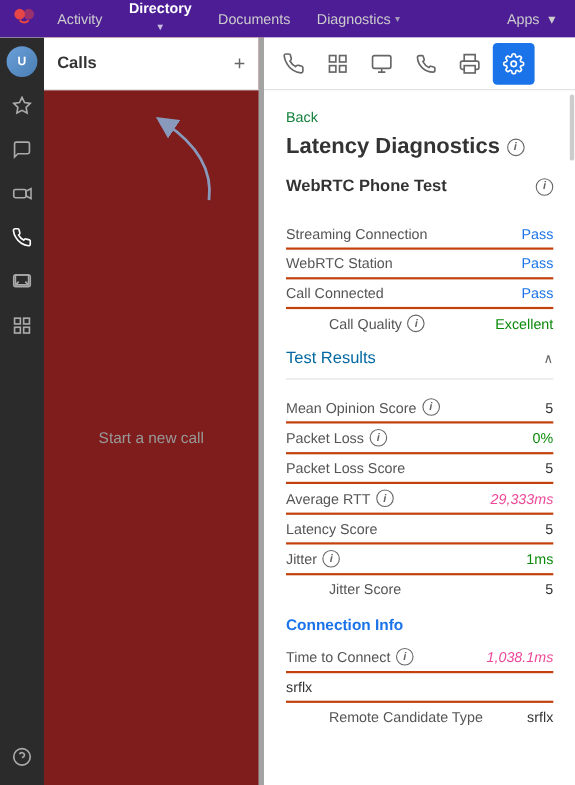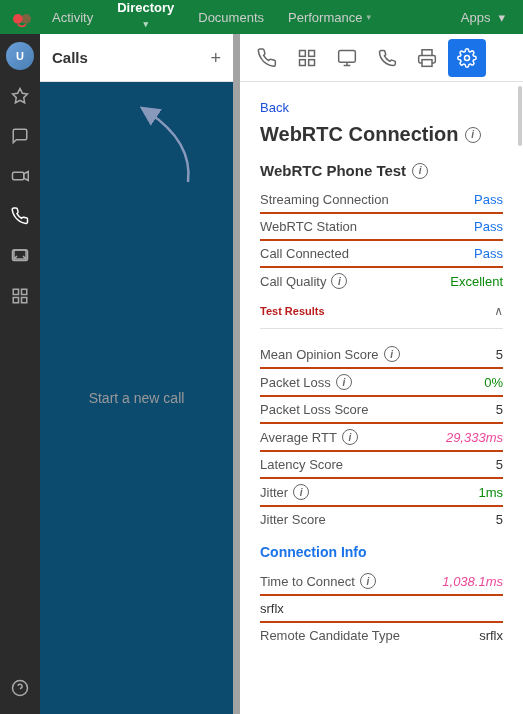--- a/index.html
+++ b/index.html
@@ -1,23 +1,23 @@
 <!DOCTYPE html>
 <html><head>
   <meta charset="utf-8">
   <style>
     * { margin: 0; padding: 0; box-sizing: border-box; }
     body { font-family: -apple-system, BlinkMacSystemFont, 'Segoe UI', sans-serif; width: 523px; height: 714px; overflow: hidden; background: #fff; display: flex; flex-direction: column; }
 
     
     .top-nav {
-      background: #15803d;
+      background: #4c1d95;
       height: 34px;
       display: flex;
-      align-items: flex-end;
+      align-items: center;
       padding: 0 8px;
       flex-shrink: 0;
     }
     .top-nav-logo {
       width: 28px;
       display: flex;
       align-items: center;
       justify-content: center;
       margin-right: 4px;
     }
@@ -108,22 +108,22 @@
       align-items: center;
       justify-content: center;
       color: #aaa;
       font-size: 16px;
       cursor: pointer;
     }
 
     
     .calls-panel {
       width: 200px;
-      background: #0c4a6e;
-      border-right: 7px solid #a3a3a3;
+      background: #7f1d1d;
+      border-right: 5px solid #a3a3a3;
       display: flex;
       flex-direction: column;
       flex-shrink: 0;
     }
     .calls-header {
       display: flex;
       align-items: center;
       justify-content: space-between;
       padding: 0 12px;
       height: 48px;
@@ -190,21 +190,21 @@
     .diag-tool-icon.active {
       background: #1a73e8;
       color: #fff;
     }
     .diag-content {
       flex: 1;
       overflow-y: auto;
       padding: 16px 20px;
     }
     .diag-back {
-      color: #1d4ed8;
+      color: #15803d;
       font-size: 13px;
       cursor: pointer;
       margin-bottom: 8px;
       display: inline-block;
     }
     .diag-title {
       font-size: 20px;
       font-weight: 600;
       color: #333;
       margin-bottom: 16px;
@@ -224,54 +224,55 @@
       color: #666;
       font-style: italic;
       font-weight: bold;
       cursor: pointer;
       flex-shrink: 0;
     }
     .section-title {
       font-size: 15px;
       font-weight: 600;
       color: #333;
-      margin-bottom: 8px;
+      margin-bottom: 22px;
       display: flex;
       align-items: center;
       gap: 6px;
+      justify-content: space-between;
     }
     .diag-row {
       display: flex;
       justify-content: space-between;
       align-items: center;
       padding: 5px 0;
       border-bottom: 2px solid #c2410c;
       font-size: 13px;
     }
-    .diag-row:last-child { border-bottom: none; }
+    .diag-row:last-child { border-bottom: none; margin-left: 39px; }
     .diag-row-label { color: #555; display: flex; align-items: center; gap: 5px; }
     .diag-row-value { color: #333; font-weight: 500; }
     .diag-row-value.pass { color: #1a73e8; }
     .diag-row-value.excellent { color: #0a8a0a; }
     .diag-row-value.green { color: #0a8a0a; }
     .diag-row-value.blue { color: #ec4899; font-style: italic; }
 
     .test-results-header {
       display: flex;
       justify-content: space-between;
       align-items: center;
       padding: 10px 0;
       cursor: pointer;
       border-bottom: 1px solid #e0e0e0;
       margin-bottom: 12px;
     }
     .test-results-label {
-      font-size: 11px;
-      font-weight: 700;
-      color: #b91c1c;
+      font-size: 15px;
+      font-weight: 400;
+      color: #0369a1;
     }
     .chevron-up {
       font-size: 12px;
       color: #666;
     }
 
     .subsection-title {
       font-size: 14px;
       font-weight: 600;
       color: #1a73e8;
@@ -315,21 +316,21 @@
       <span>Activity</span>
     </div>
     <div class="top-nav-item active">
       <span>Directory</span>
       <span class="chevron">▾</span>
     </div>
     <div class="top-nav-item">
       <span>Documents</span>
     </div>
     <div class="top-nav-item">
-      <span>Performance</span>
+      <span>Diagnostics</span>
       <span class="chevron">▾</span>
     </div>
   </div>
   <div class="top-nav-apps">
     <span>Apps</span>
     <span class="chevron">▾</span>
   </div>
 </div>
 
 <div class="main-content">
@@ -446,21 +447,21 @@
     </div>
 
     <div class="scrollbar-track">
       <div class="scrollbar-thumb"></div>
     </div>
 
     <div class="diag-content">
       <a class="diag-back">Back</a>
 
       <div class="diag-title">
-        <span>WebRTC Connection</span>
+        <span>Latency Diagnostics</span>
         <span class="info-icon">i</span>
       </div>
 
       <div class="section-title">
         <span>WebRTC Phone Test</span>
         <span class="info-icon">i</span>
       </div>
 
       <div>
         <div class="diag-row">

